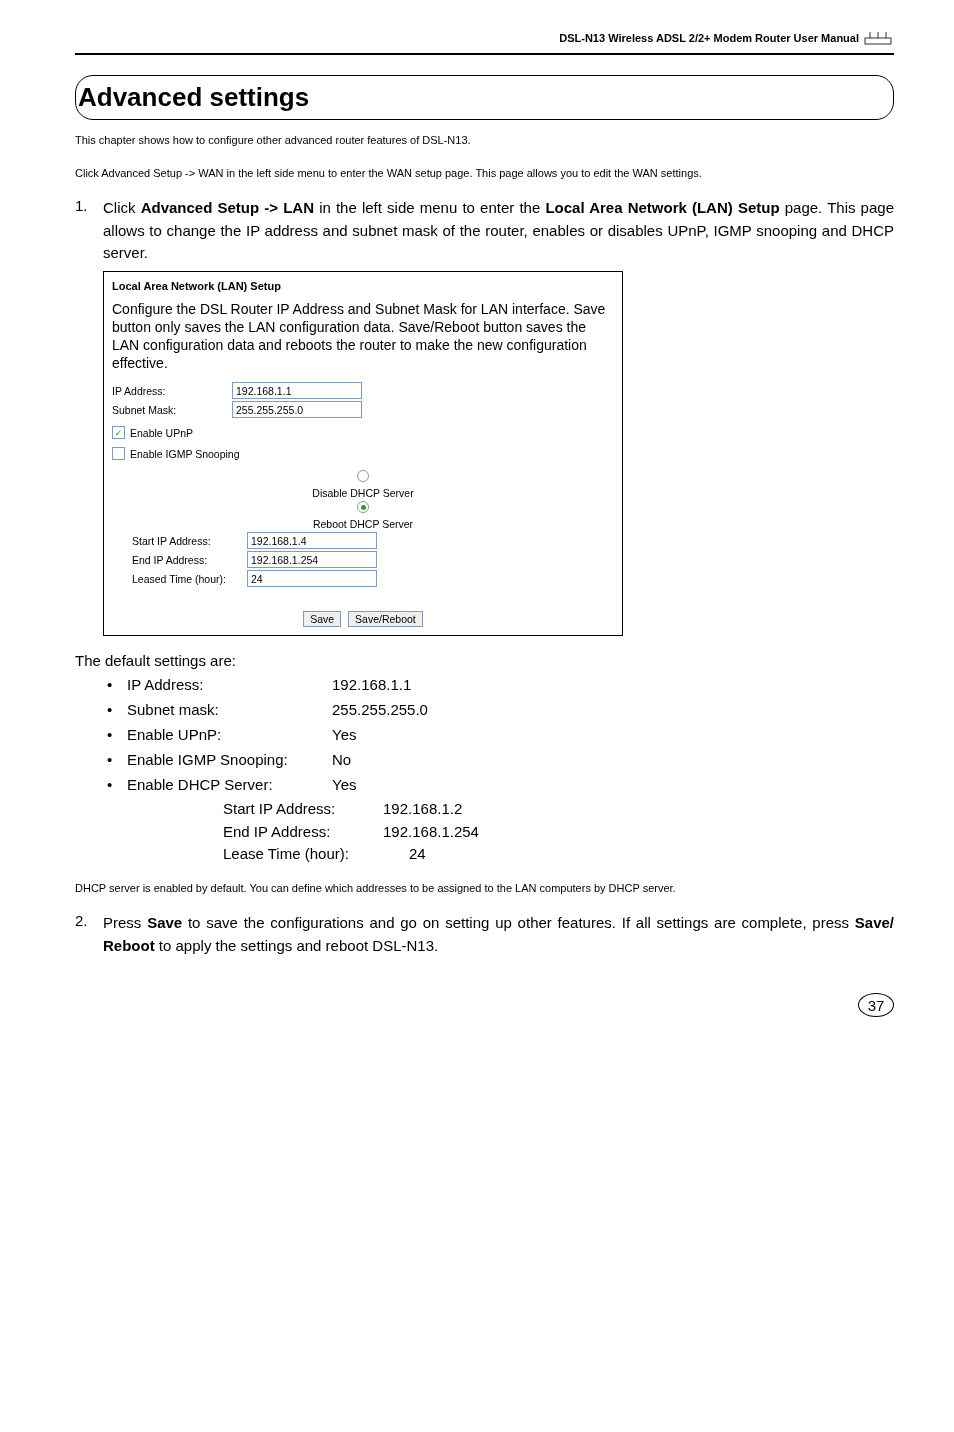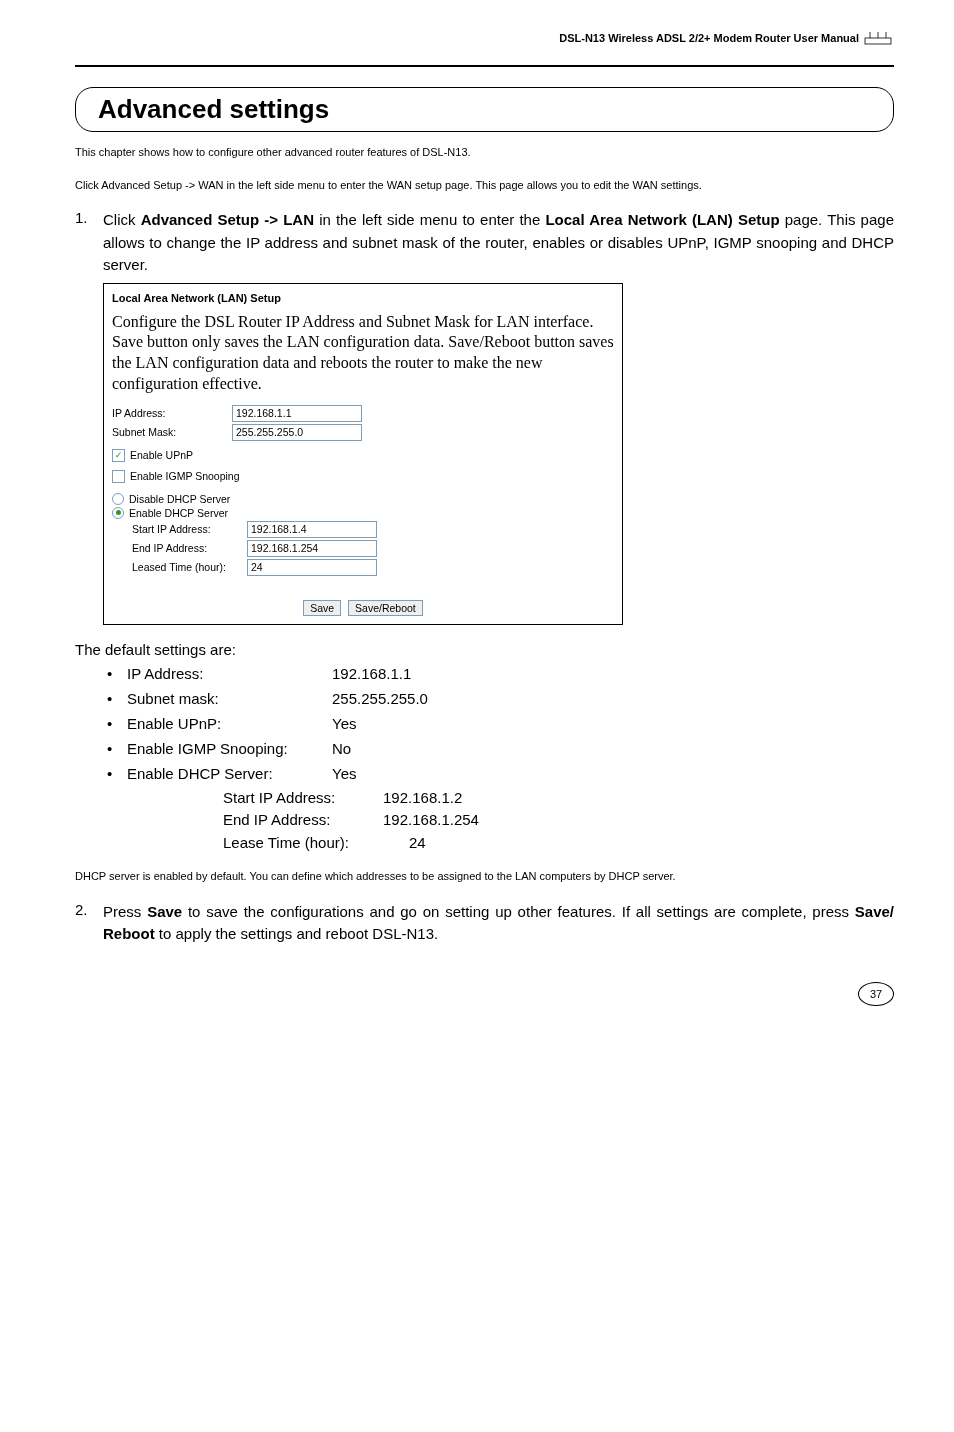--- a/index.html
+++ b/index.html
@@ -13,42 +13,42 @@
     margin: 0 auto;
     background: #fff;
     color: #000;
     padding: 0;
   }
   .page {
     padding: 30px 60px 30px 75px;
   }
   .header-bar {
     border-bottom: 2px solid #000;
-    padding-bottom: 19px;
+    padding-bottom: 7px;
     margin-bottom: 20px;
     display: flex;
     justify-content: flex-end;
     align-items: center;
   }
   .header-title {
     font-size: 11px;
     font-weight: bold;
     margin-right: 5px;
   }
   .router-icon {
     width: 30px;
     height: 16px;
   }
   .router-icon svg {
     display: block;
   }
   .section-title-box {
     border: 1.5px solid #000;
     border-radius: 18px;
-    padding: 6px 22px;
+    padding: 6px 2px;
     margin-bottom: 12px;
   }
   .section-title {
     font-size: 26px;
     font-weight: bold;
   }
   .body-text {
     font-size: 11px;
     line-height: 1.5;
     margin-bottom: 16px;
@@ -86,24 +86,23 @@
     font-family: Tahoma, Arial, sans-serif;
     font-size: 10.5px;
     color: #000;
   }
   .screenshot-title {
     font-weight: bold;
     font-size: 11px;
     margin-bottom: 8px;
   }
   .screenshot-desc {
-    font-size: 16px;
+    font-size: 14px;
     line-height: 1.3;
     margin-bottom: 10px;
-    font-family: Liberation Serif, serif;
   }
   .form-row {
     display: flex;
     align-items: center;
     margin: 2px 0;
   }
   .form-label {
     width: 120px;
   }
   .form-label-indent {
@@ -133,20 +132,21 @@
     justify-content: center;
     font-size: 9px;
     color: #21a121;
     background: #fff;
   }
   .radio-row {
     display: flex;
     align-items: center;
     margin: 2px 0 2px 0;
     gap: 5px;
+    flex-direction: column;
   }
   .radio {
     width: 12px;
     height: 12px;
     border: 1px solid #7f9db9;
     border-radius: 50%;
     display: inline-flex;
     align-items: center;
     justify-content: center;
     background: #fff;
@@ -200,21 +200,21 @@
     margin-top: 36px;
   }
   .page-num-circle {
     display: inline-flex;
     width: 36px;
     height: 24px;
     border: 1px solid #000;
     border-radius: 50%;
     align-items: center;
     justify-content: center;
-    font-size: 11px;
+    font-size: 15px;
   }
   .spacer {
     height:6px;
   }
 </style>
 </head>
 <body>
 
 <div class="page">
 
@@ -272,21 +272,21 @@
     <div class="spacer"></div>
 
     <div class="radio-row">
       <span class="radio"></span>
       <span>Disable DHCP Server</span>
     </div>
     <div class="radio-row">
       <span class="radio">
           <span class="radio-dot"></span>
         </span>
-      <span>Enable DHCP Server</span>
+      <span>Reboot DHCP Server</span>
     </div>
 
     <div class="form-row">
       <span class="form-label-indent">Start IP Address:</span>
       <input class="form-input" value="192.168.1.4" style="">
     </div>
     <div class="form-row">
       <span class="form-label-indent">End IP Address:</span>
       <input class="form-input" value="192.168.1.254" style="">
     </div>

